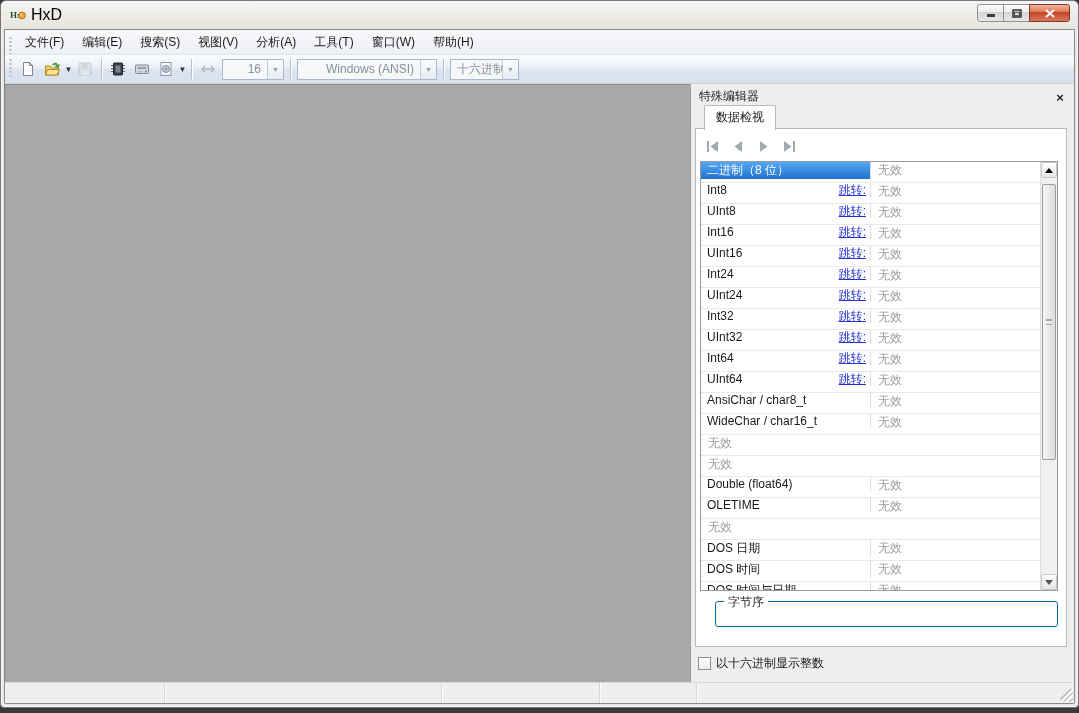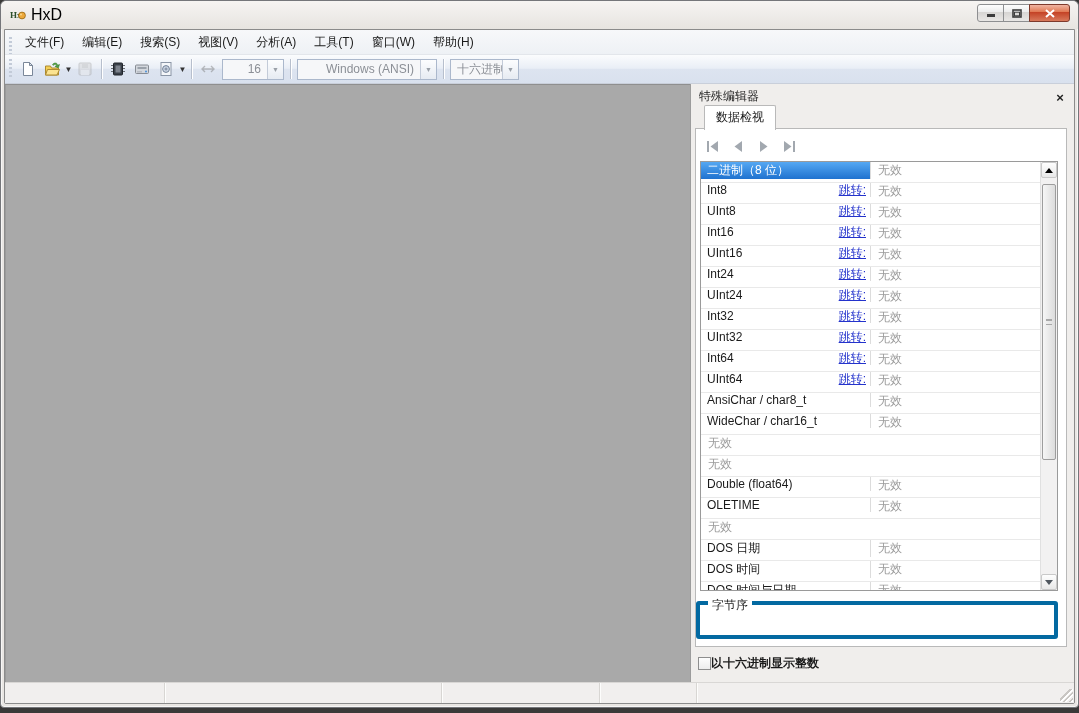--- a/index.html
+++ b/index.html
@@ -94,31 +94,31 @@
   .sb-btn.up { top:0; } .sb-btn.down { bottom:0; }
   .sb-btn svg { width:8px; height:5px; }
   .sb-thumb { position:absolute; left:1px; right:1px; top:22px; height:276px;
     border:1px solid #9d9d9d; border-radius:2px;
     background:linear-gradient(90deg,#f6f6f6,#dcdcdc); }
   .sb-grip { position:absolute; left:3px; right:3px; top:50%; height:6px; margin-top:-3px;
     border-top:1px solid #a8a8a8; border-bottom:1px solid #a8a8a8;
     box-shadow:inset 0 2px 0 -1px #a8a8a8; }
 
   
-  .group { margin:10px 8px 0 0; border:4px solid #0369a1; border-radius:3px;
-    position:relative; height:38px; }
+  .group { margin:10px 8px 0 19px; border:1px solid #0369a1; border-radius:3px;
+    position:relative; height:26px; }
   .group-legend { position:absolute; top:-8px; left:8px; background:#fff; padding:0 4px; }
   .group-row { display:flex; padding:12px 0 0 9px; }
   .radio-opt { display:flex; align-items:center; gap:5px; width:178px; cursor:default; }
   .radio { width:13px; height:13px; border-radius:50%; border:1px solid #8a8a8a;
     background:radial-gradient(circle at 35% 30%,#fff,#e5e5e5); position:relative; }
   .radio.checked::after { content:""; position:absolute; left:3px; top:3px; width:5px; height:5px;
     border-radius:50%; background:radial-gradient(circle at 35% 30%,#7fb2e8,#1d4f91); }
 
-  .check-row { display:flex; align-items:center; margin:8px 8px 0 7px;font-weight:bold; }
+  .check-row { display:flex; align-items:center; gap:5px; margin:8px 8px 0 7px; }
   .checkbox { width:13px; height:13px; border:1px solid #8e8e8e;
     background:linear-gradient(#fdfdfd,#ededed); }
 
   
   .statusbar { height:21px; background:#f1efee; border-top:1px solid #d9d7d5; position:relative;
     display:flex; }
   .sb-sec { border-right:1px solid #d8d6d3; box-shadow:1px 0 0 #fdfdfc; height:100%; }
   .sb-sec.s1 { width:160px; } .sb-sec.s2 { width:277px; } .sb-sec.s3 { width:158px; }
   .sb-sec.s4 { width:97px; } .sb-sec.s5 { flex:1; border-right:none; box-shadow:none; }
   .resize-grip { position:absolute; right:1px; bottom:1px; width:13px; height:13px;

